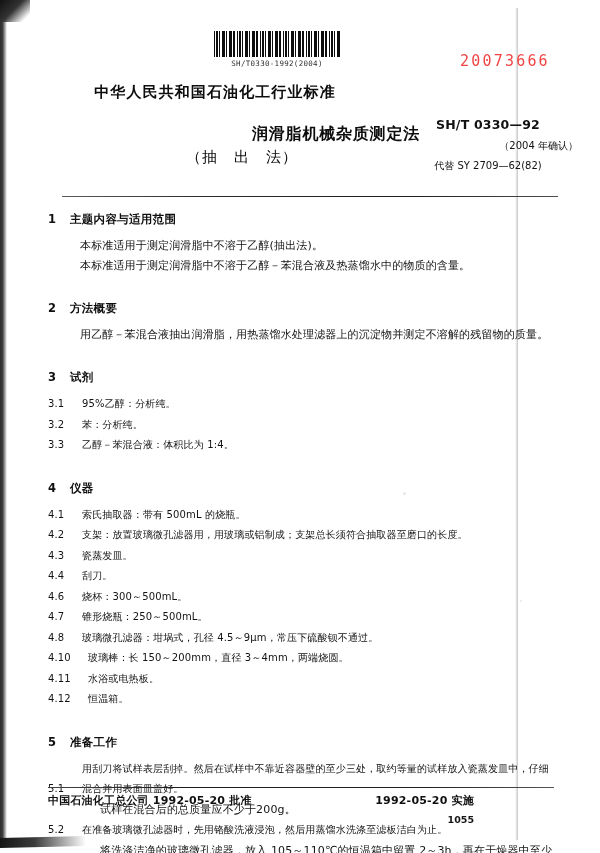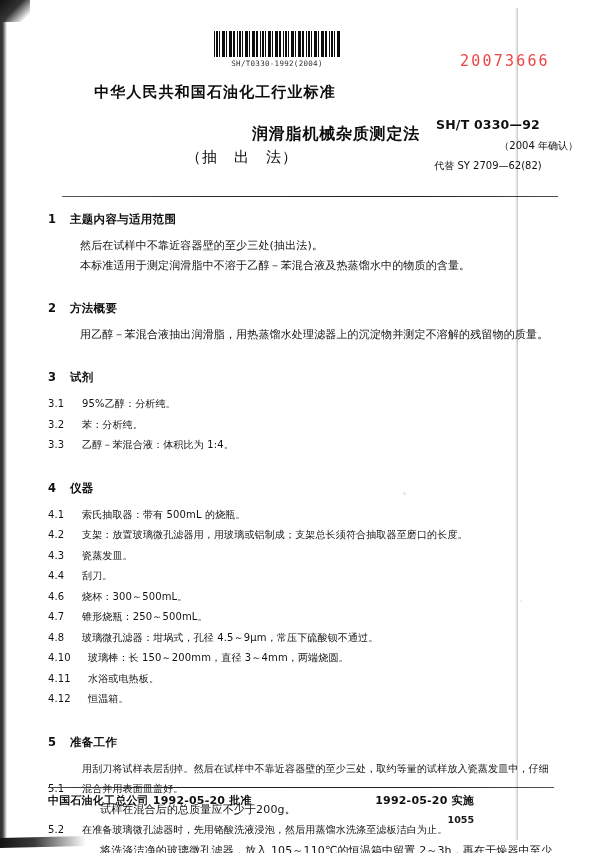--- a/index.html
+++ b/index.html
@@ -285,21 +285,21 @@
     <div class="std-replace">代替 SY 2709—62(82)</div>
   </div>
 
   <div class="rule-top"></div>
 
   <div class="body">
 
     <div class="sec-head">
       <span class="sec-num">1</span><span>主题内容与适用范围</span>
     </div>
-    <div class="para">然后在试样中不靠近容器壁的至少三处(抽出法)。</div>
+    <div class="para">本标准适用于测定润滑脂中不溶于乙醇(抽出法)。</div>
     <div class="para">本标准适用于测定润滑脂中不溶于乙醇－苯混合液及热蒸馏水中的物质的含量。</div>
 
     <div class="sec-head">
       <span class="sec-num">2</span><span>方法概要</span>
     </div>
     <div class="para">用乙醇－苯混合液抽出润滑脂，用热蒸馏水处理滤器上的沉淀物并测定不溶解的残留物的质量。</div>
 
     <div class="sec-head">
       <span class="sec-num">3</span><span>试剂</span>
     </div>

